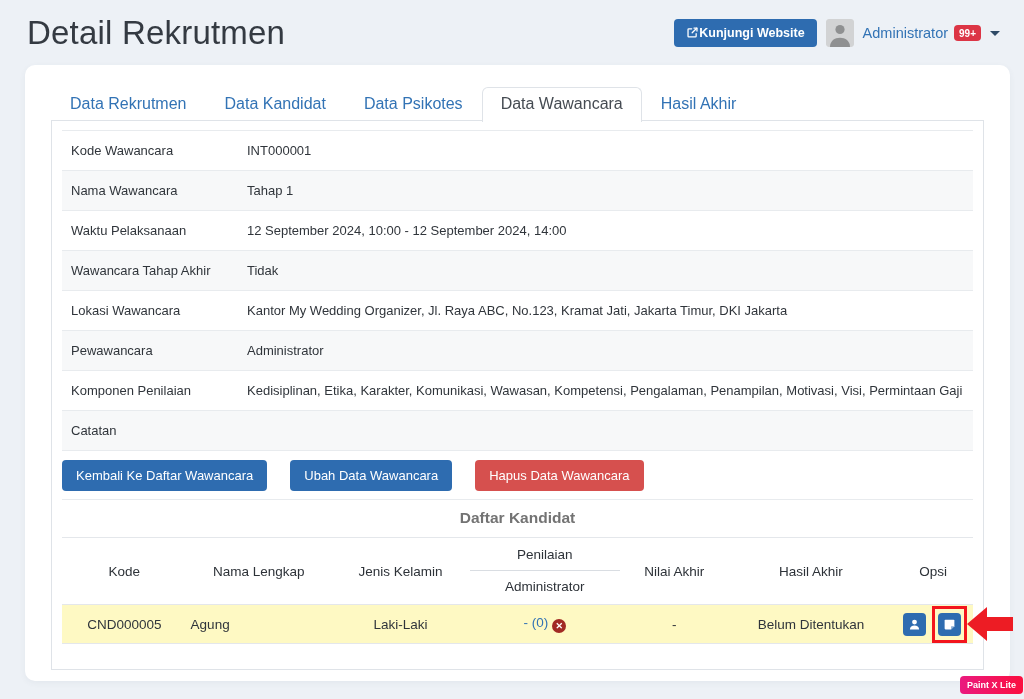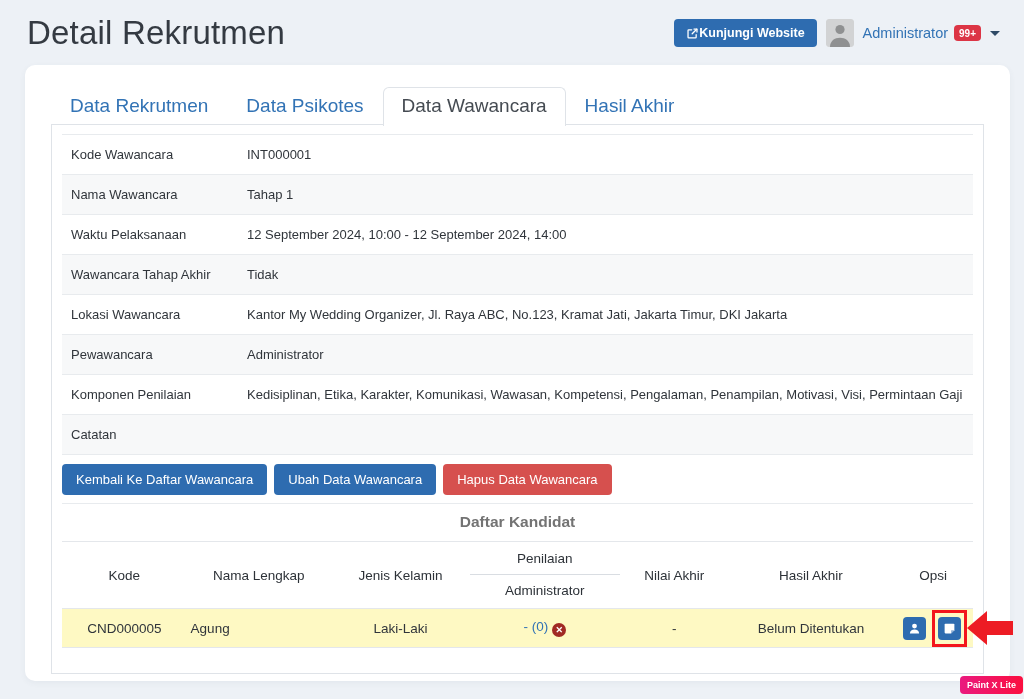--- a/index.html
+++ b/index.html
@@ -11,56 +11,56 @@
     position:relative;
     overflow:hidden;
   }
   
   .topbar { display:flex; justify-content:space-between; align-items:center; padding:14px 24px 13px 27px; }
   .page-title { font-size:33px; font-weight:400; color:#343a42; letter-spacing:.2px; }
   .topbar-right { display:flex; align-items:center; gap:9px; }
   .visit-btn {
     background:#2e6cb0; color:#fff; border:none; border-radius:4px;
     font-family:inherit; font-size:12.5px; font-weight:700;
-    padding:7px 12px; display:inline-flex; align-items:flex-end; cursor:pointer;
+    padding:7px 12px; display:inline-flex; align-items:flex-start; cursor:pointer;
   }
   .avatar { width:28px; height:28px; border-radius:3px; overflow:hidden; display:block; cursor:pointer; }
   .user-name { color:#3273b5; font-size:14.5px; }
   .notif-badge { background:#dc3545; color:#fff; font-size:10px; font-weight:700; padding:2.5px 5px; border-radius:4px; }
   .caret-down { width:0; height:0; border-left:5px solid transparent; border-right:5px solid transparent; border-top:5px solid #2f4a66; display:inline-block; margin-left:3px; }
   .user-menu { display:inline-flex; align-items:center; gap:6px; cursor:pointer; }
 
   
   .card {
     margin-left:25px; width:985px; height:616px;
     background:#fff; border-radius:10px;
     box-shadow:0 2px 6px rgba(70,80,100,.06);
     padding:22px 26px 13px;
   }
 
   
   .tabs { list-style:none; display:flex; position:relative; z-index:2; }
   .tab {
-    font-size:19px; color:#3273b5; padding:7px 18px 6px; cursor:pointer;
+    font-size:16px; color:#3273b5; padding:7px 18px 6px; cursor:pointer;
     border:1px solid transparent; border-bottom:none; border-radius:6px 6px 0 0;
     font-weight:500;
   }
   .tab.active { background:#fff; color:#454b52; border-color:#dfe3e8; margin-bottom:-1px; padding-bottom:9px; }
 
   .tab-content { border:1px solid #dfe3e8; margin-top:-1px; height:550px; padding:9px 10px 14px; position:relative; background:#fff; }
 
   
   .detail-table { width:100%; border-collapse:collapse; font-size:13px; color:#30353b; }
   .detail-table tr:nth-child(even) td { background:#f7f8f9; }
   .detail-table td { padding:12px 8px 11px 9px; line-height:16px; border-top:1px solid #e8ebee; }
   .detail-table tr:last-child td { border-bottom:1px solid #e8ebee; }
   .detail-table td.lbl { width:176px; vertical-align:top; }
 
   
-  .actions { display:flex; gap:7px; margin-top:9px; }
+  .actions { display:flex; gap:23px; margin-top:9px; }
   .btn { border:none; border-radius:4px; color:#fff; font-family:inherit; font-size:13px; font-weight:500; padding:8px 14px; cursor:pointer; }
   .btn-blue { background:#2e6cb0; }
   .btn-red  { background:#d6504e; }
 
   
   .candidates { margin-top:8px; border-top:1px solid #e8ebee; }
   .candidates-title { text-align:center; font-size:15.5px; font-weight:700; color:#737373; padding:9px 0 10px; }
   .cand-table { width:100%; border-collapse:collapse; font-size:13.5px; color:#30353b; }
   .cand-table thead { border-top:1px solid #e4e7eb; }
   .cand-table th { font-weight:400; color:#2d3238; text-align:center; padding:10px 4px; }
@@ -126,20 +126,21 @@
       <span class="notif-badge">99+</span>
       <span class="caret-down"></span>
     </span>
   </div>
 </div>
 
 <div class="card">
 
   <ul class="tabs">
     <li class="tab">Data Rekrutmen</li>
+    <li class="tab">Data Kandidat</li>
     <li class="tab">Data Psikotes</li>
     <li class="tab active">Data Wawancara</li>
     <li class="tab">Hasil Akhir</li>
   </ul>
 
   <div class="tab-content">
 
     <table class="detail-table">
       <tbody>
         <tr>

